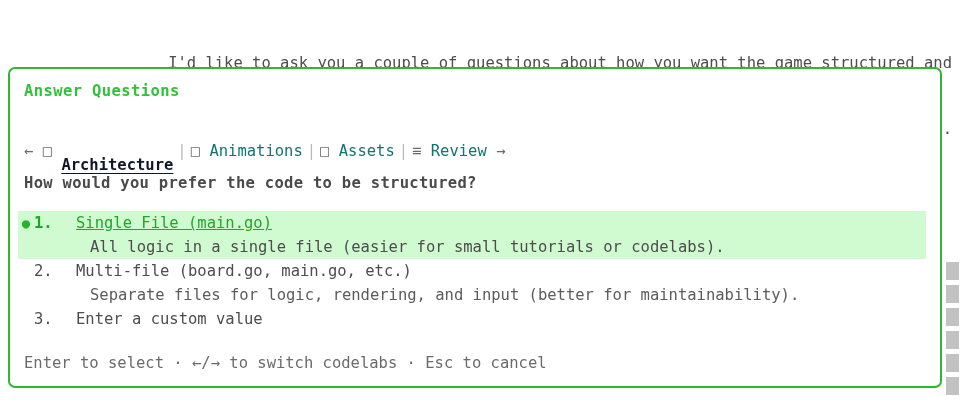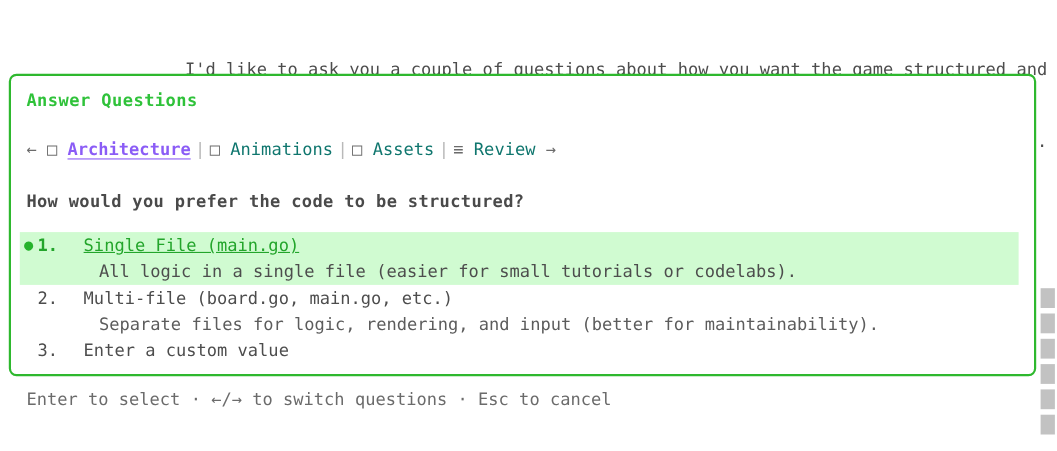--- a/index.html
+++ b/index.html
@@ -30,21 +30,21 @@
     letter-spacing: 0px;
   }
   .intro-line { display: block; height: 22px; text-align: right; }
 
   
   .panel {
     position: absolute;
     left: 8px;
     top: 67px;
     width: 934px;
-    height: 275px;
+    height: 321px;
     border: 2px solid #2eb82e;
     border-radius: 7px;
     box-sizing: border-box;
     background: #ffffff;
   }
 
   .panel-title {
     position: absolute;
     left: 14px;
     top: 11px;
@@ -65,24 +65,25 @@
   }
   .tab-arrow { color: #6b6b6b; }
   .tab {
     display: inline-flex;
     align-items: center;
     white-space: pre;
   }
   .tab-box { color: #707070; }
   .tab-label { color: #0f766e; }
   .tab.active .tab-label {
-    color: #8b5cf6;
+    color: #0f172a;
     font-weight: bold;
     text-decoration: underline;
     text-underline-offset: 3px;
+    margin-top: 29px;
   }
   .tab-sep {
     color: #b9b9b9;
     padding: 0 4px;
   }
   .tab-hamburger { color: #6b6b6b; }
 
   
   .question {
     position: absolute;
@@ -242,21 +243,21 @@
     <div class="option">
       <div class="option-row">
         <span class="opt-bullet"></span>
         <span class="opt-num">3.</span>
         <span class="opt-label">Enter a custom value</span>
       </div>
     </div>
 
   </div>
 
-  <div class="hint">Enter to select · ←/→ to switch questions · Esc to cancel</div>
+  <div class="hint">Enter to select · ←/→ to switch codelabs · Esc to cancel</div>
 
 </div>
 
 <div class="scrollbar">
   <div class="scroll-block"></div>
   <div class="scroll-block"></div>
   <div class="scroll-block"></div>
   <div class="scroll-block"></div>
   <div class="scroll-block"></div>
   <div class="scroll-block"></div>

